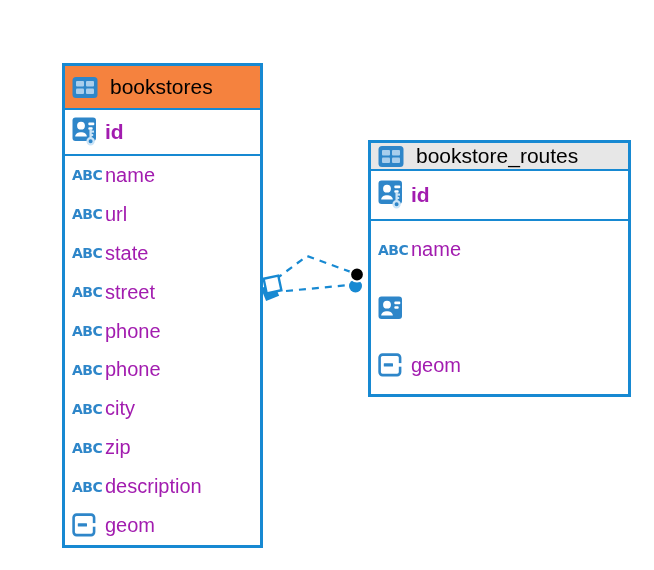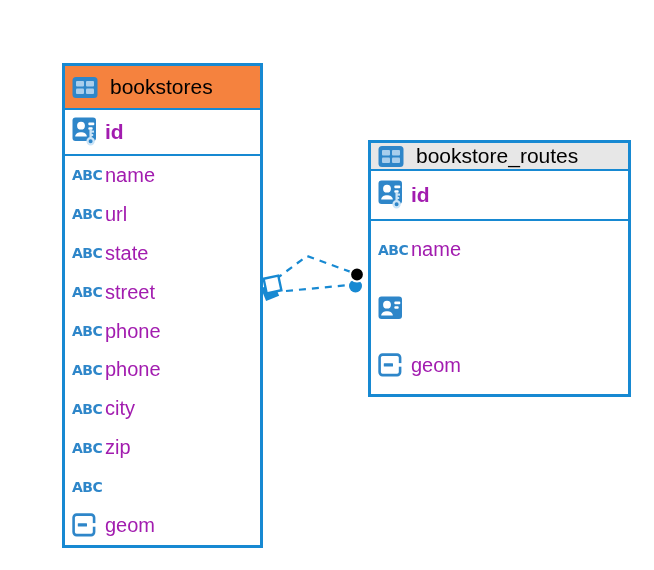--- a/index.html
+++ b/index.html
@@ -180,20 +180,21 @@
         <div class="row">
           <span class="icon">
             <span class="abc">ABC</span>
           </span>
           <span class="label">zip</span>
         </div>
         <div class="row">
           <span class="icon">
             <span class="abc">ABC</span>
           </span>
+          <span class="label">description</span>
         </div>
         <div class="row">
           <span class="icon">
             <svg width="25" height="25" viewBox="0 0 25 25">
     <rect x="1.6" y="1.6" width="20.5" height="20.5" rx="3" fill="#fff" stroke="#2E86C9" stroke-width="2.6"></rect>
     <rect x="18" y="10.1" width="6" height="3.6" fill="#fff"></rect>
     <rect x="5.8" y="10.3" width="9.2" height="3.3" rx="0.5" fill="#2E86C9"></rect>
             </svg>
           </span>
           <span class="label">geom</span>

